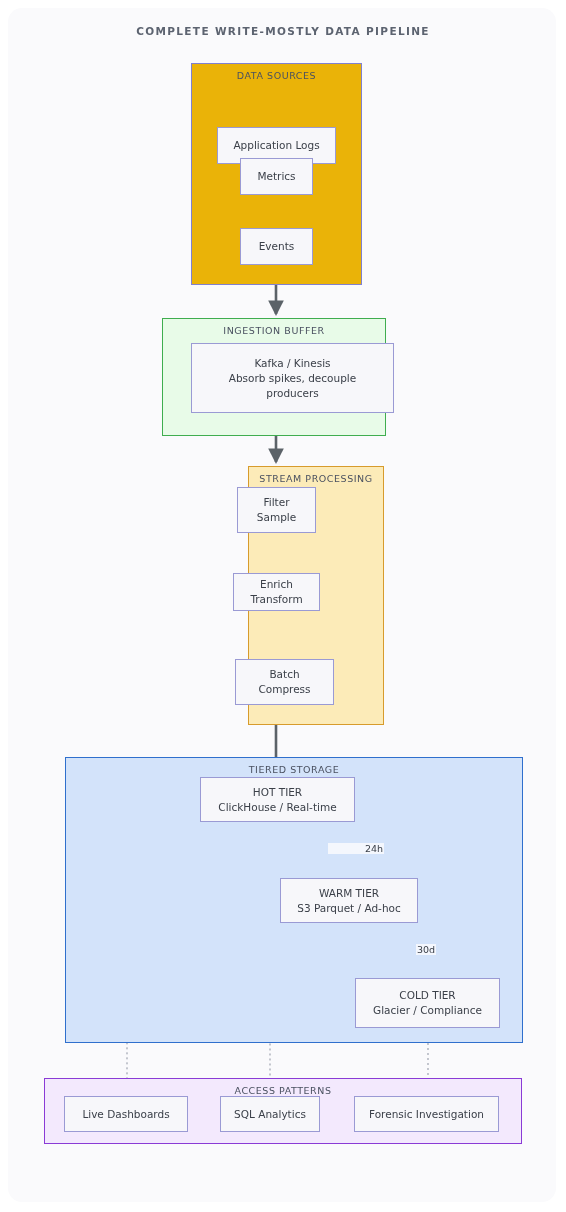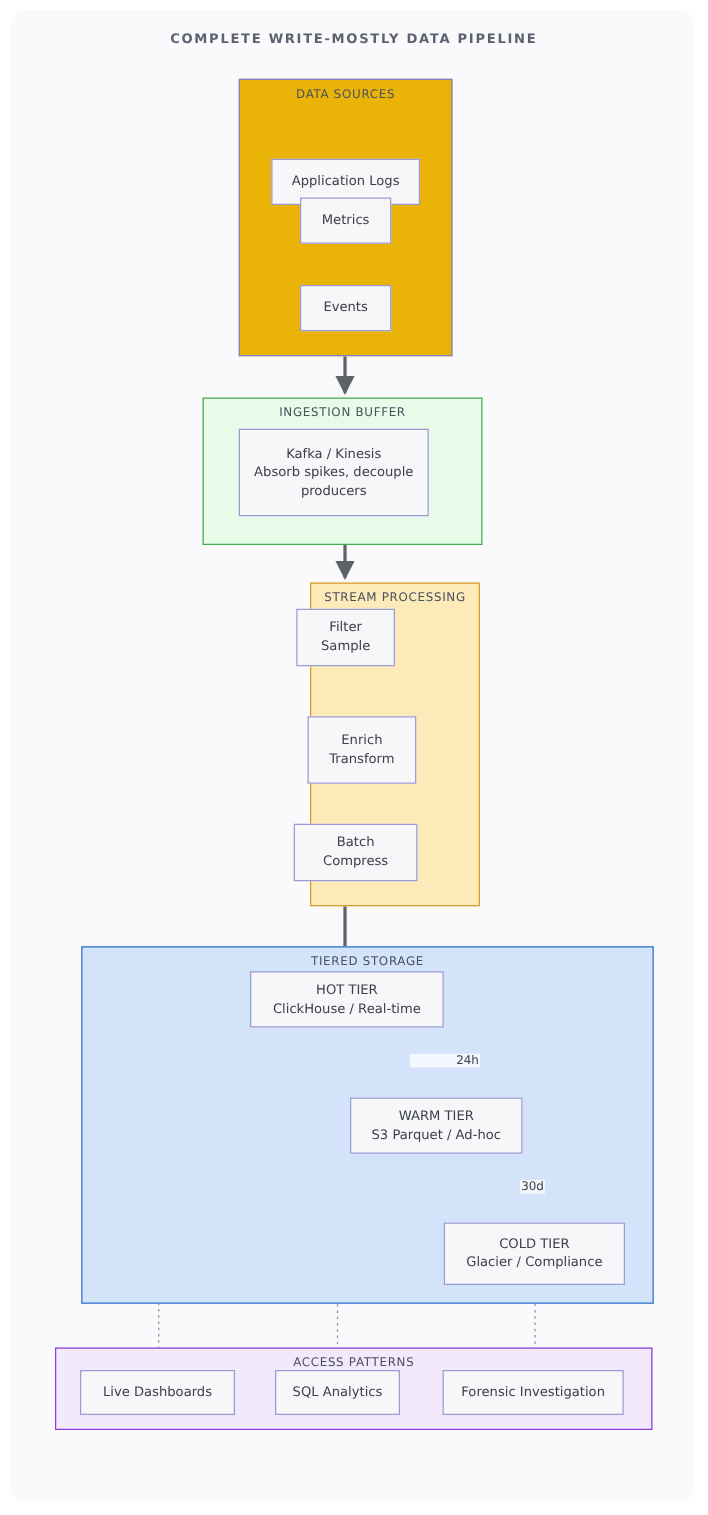--- a/index.html
+++ b/index.html
@@ -103,24 +103,24 @@
     font-size: 10.5px;
     line-height: 15px;
     text-align: center;
   }
   .node .l2 { display: block; }
   
   #n-applogs { left: 217px; top: 89px; width: 119px; height: 37px; margin-top: 38px; }
   #n-metrics { left: 240px; top: 158px; width: 73px; height: 37px; }
   #n-events  { left: 240px; top: 228px; width: 73px; height: 37px; }
   
-  #n-kafka { left: 191px; top: 343px; width: 152px; height: 70px; }
+  #n-kafka { left: 191px; top: 343px; width: 203px; height: 70px; }
   
   #n-filter   { left: 237px; top: 487px; width: 79px; height: 46px; }
-  #n-enrich   { left: 233px; top: 573px; width: 87px; height: 54px; margin-left: 13px; }
+  #n-enrich   { left: 233px; top: 573px; width: 87px; height: 38px; }
   #n-batch    { left: 235px; top: 659px; width: 99px; height: 46px; }
   
   #n-hot  { left: 200px; top: 777px; width: 155px; height: 45px; }
   #n-warm { left: 280px; top: 878px; width: 138px; height: 45px; }
   #n-cold { left: 355px; top: 978px; width: 145px; height: 50px; text-align: right; }
   
   #n-live  { left: 64px;  top: 1096px; width: 124px; height: 36px; }
   #n-sql   { left: 220px; top: 1096px; width: 100px; height: 36px; }
   #n-foren { left: 354px; top: 1096px; width: 145px; height: 36px; }
 

